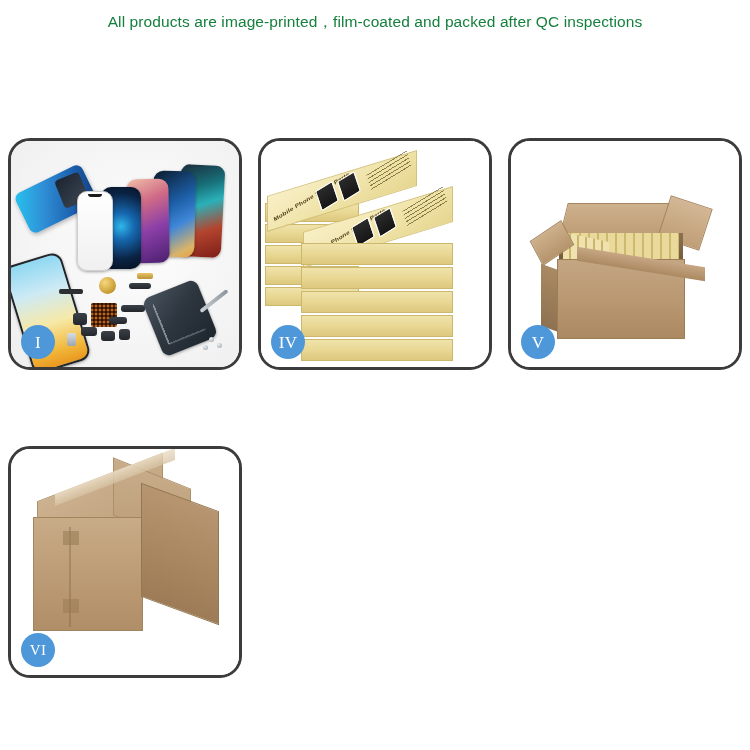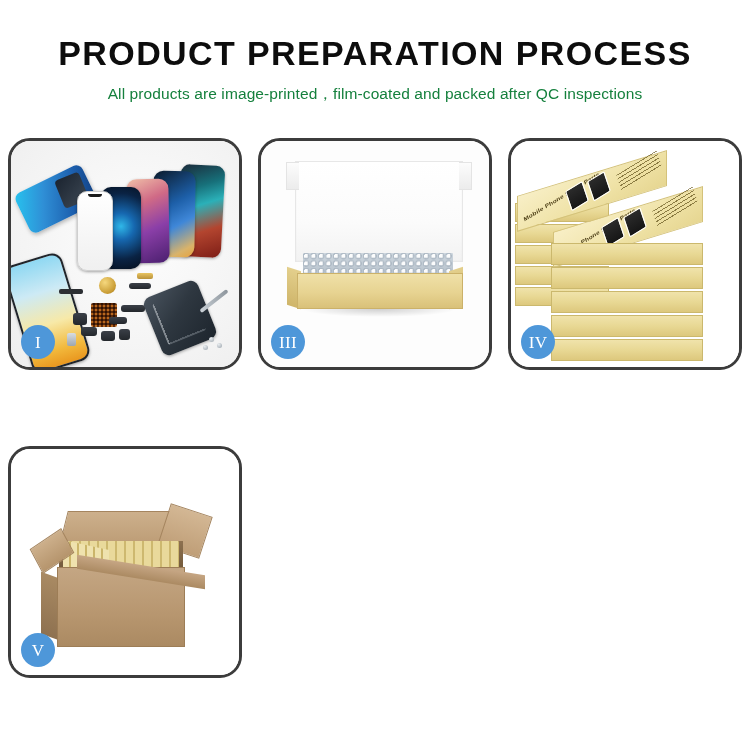--- a/index.html
+++ b/index.html
@@ -443,21 +443,20 @@
     position: absolute; left: 52px; top: 150px; width: 16px; height: 14px;
     background: rgba(150,122,82,.5);
   }
 </style>
 </head>
 <body>
 
 <div class="page">
 
   <div class="header">
-    <h1 class="title">PRODUCT PREPARATION PROCESS</h1>
     <p class="subtitle">All products are image-printed，film-coated and packed after QC inspections</p>
   </div>
 
   <div class="grid">
 
     <div class="panel">
       <div class="panel-stage">
         <div class="p1-bg"></div>
         <div class="phone ph-f"></div>
         <div class="phone ph-a"></div>
@@ -484,32 +483,20 @@
         <div class="part flex" style="left:98px; top:176px; width:18px; height:7px;"></div>
         <div class="tweezer" style="left:186px; top:158px;"></div>
         <div class="screw" style="left:198px; top:196px;"></div>
         <div class="screw" style="left:206px; top:202px;"></div>
         <div class="screw" style="left:192px; top:204px;"></div>
       </div>
       <div class="badge">I</div>
     </div>
 
 
-    <div class="panel">
-      <div class="panel-stage">
-        <div class="p3-bg"></div>
-        <div class="mb-lid"></div>
-        <div class="mb-inner"></div>
-        <div class="mb-left-flap"></div>
-        <div class="mb-right-flap"></div>
-        <div class="mb-front"></div>
-        <div class="mb-shadow"></div>
-      </div>
-      <div class="badge">III</div>
-    </div>
 
     <div class="panel">
       <div class="panel-stage">
         <div class="p4-bg"></div>
         <div class="stack">
           <div class="sbox col-b1"></div>
           <div class="sbox col-b2"></div>
           <div class="sbox col-b3"></div>
           <div class="sbox col-b4"></div>
           <div class="sbox col-b5"></div>
@@ -551,15 +538,29 @@
         <div class="goods"></div>
         <div class="goods2"></div>
         <div class="flap-left"></div>
         <div class="carton-side"></div>
         <div class="carton-body"></div>
         <div class="flap-front"></div>
       </div>
       <div class="badge">V</div>
     </div>
 
+    <div class="panel">
+      <div class="panel-stage">
+        <div class="p6-bg"></div>
+        <div class="sc-top"></div>
+        <div class="sc-top2"></div>
+        <div class="sc-tape"></div>
+        <div class="sc-left"></div>
+        <div class="sc-right"></div>
+        <div class="sc-seam"></div>
+        <div class="sc-tab1"></div>
+        <div class="sc-tab2"></div>
+      </div>
+      <div class="badge wide">VI</div>
+    </div>
 
   </div>
 </div>
 
 </body></html>

